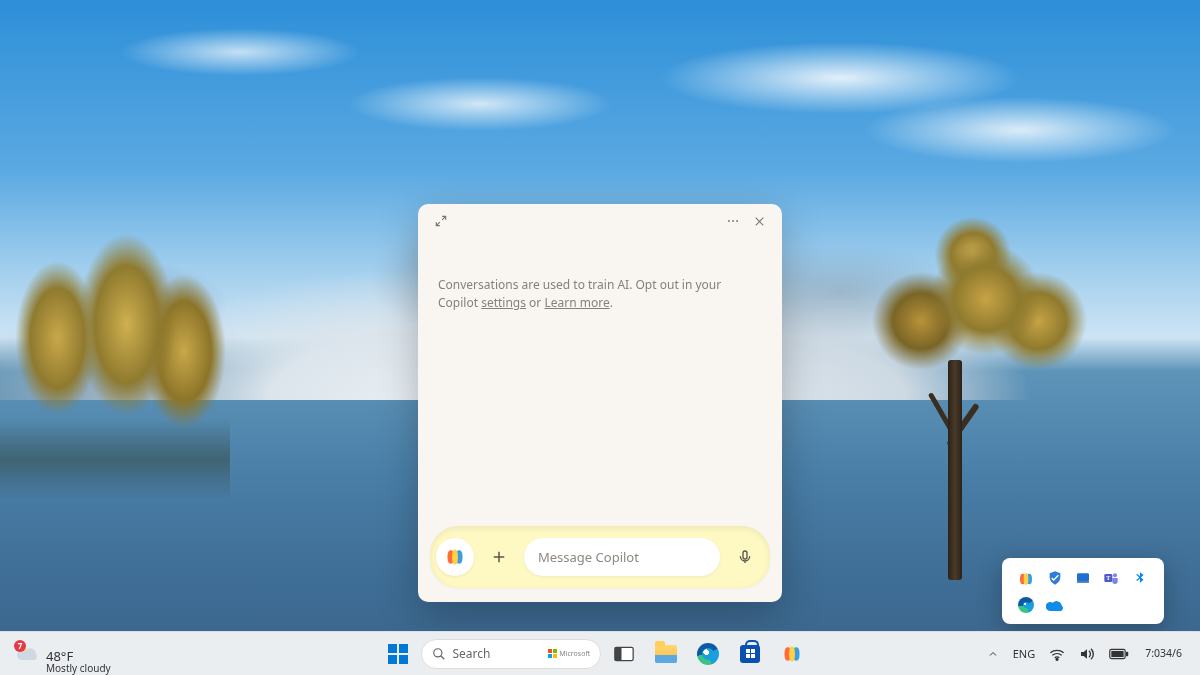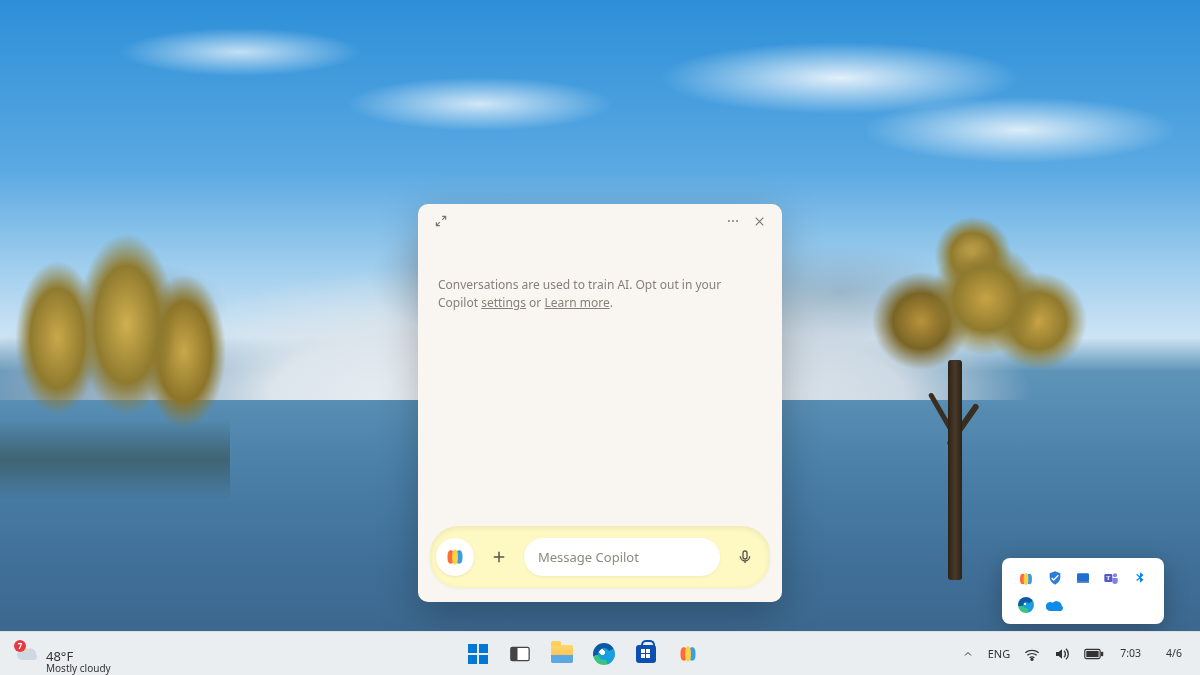--- a/index.html
+++ b/index.html
@@ -179,21 +179,21 @@
   .ms-sq { display:inline-grid; grid-template-columns:4px 4px; grid-template-rows:4px 4px; gap:1px;}
   .ms-sq span:nth-child(1){background:#f25022;} .ms-sq span:nth-child(2){background:#7fba00;}
   .ms-sq span:nth-child(3){background:#00a4ef;} .ms-sq span:nth-child(4){background:#ffb900;}
   .ms-text{font-size:7px;color:#888;}
 
   .tb-right { display: flex; gap: 2px; }
   .tray-item {
     padding: 0 6px; height: 38px; display: flex; align-items: center; justify-content: center;
     font-size: 11px; color: #333; cursor: pointer; border-radius: 4px;
   }
-  .clock { text-align: right; font-size: 10.5px; line-height: 1.2; padding: 0 8px; gap: 25px;}
+  .clock { text-align: right; font-size: 10.5px; line-height: 1.2; padding: 0 8px;}
 
   
   .win-logo {
     display:grid; grid-template-columns:9px 9px; grid-template-rows:9px 9px; gap:2px;
   }
   .win-logo span { background:#0078d4; }
 
   .edge-icon {
     width:22px; height:22px; border-radius:50%;
     background: conic-gradient(#0c59a4 0deg 60deg, #1a9fde 60deg 160deg, #39c481 160deg 260deg, #0c59a4 260deg 360deg);
@@ -351,20 +351,36 @@
 
   <div class="tb-center">
     <div class="tb-app">
       <span class="win-logo">
           <span></span>
           <span></span>
           <span></span>
           <span></span>
         </span>
     </div>
+    <div class="search-box">
+      <svg width="14" height="14" viewBox="0 0 24 24" fill="none" stroke="#666" stroke-width="2">
+          <circle cx="10" cy="10" r="7"></circle>
+          <path d="M21 21l-6-6"></path>
+        </svg>
+      <span>Search</span>
+      <span class="logo">
+        <span class="ms-sq">
+            <span></span>
+            <span></span>
+            <span></span>
+            <span></span>
+          </span>
+        <span class="ms-text">Microsoft</span>
+      </span>
+    </div>
     <div class="tb-app">
       <svg width="20" height="18" viewBox="0 0 24 20">
           <rect x="1" y="2" width="22" height="16" rx="2" fill="#fff" stroke="#444" stroke-width="1.5"></rect>
           <rect x="1" y="2" width="8" height="16" fill="#444"></rect>
         </svg>
     </div>
     <div class="tb-app">
       <span class="explorer-icon"></span>
     </div>
     <div class="tb-app">

